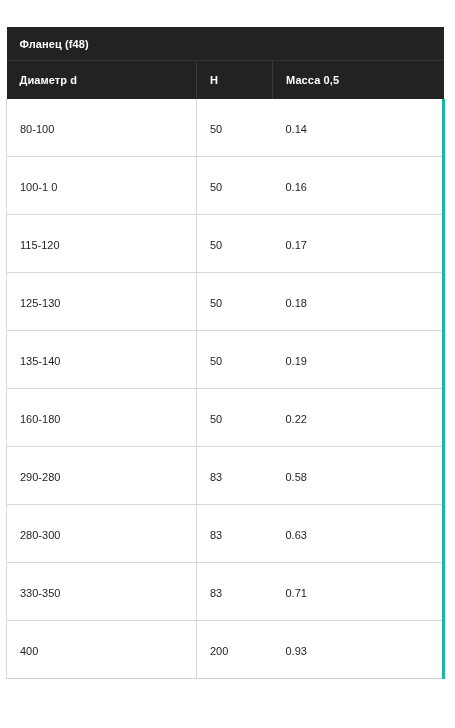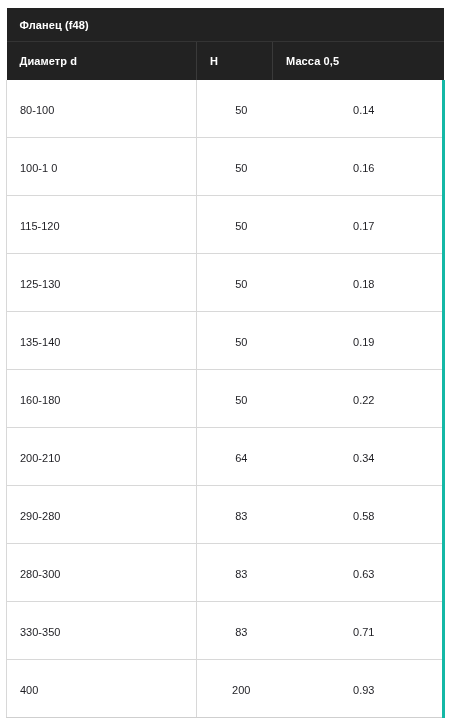--- a/index.html
+++ b/index.html
@@ -28,20 +28,21 @@
     left: 6px;
     top: 8px;
     width: 437px;
   }
 
   table.spec-table {
     width: 437px;
     border-collapse: collapse;
     table-layout: fixed;
     background: #ffffff;
+    margin-top: 19px;
   }
 
   
   col.c-diameter { width: 190px; }
   col.c-h        { width:  76px; }
   col.c-mass     { width: 171px; }
 
   
   tr.title-row th {
     background: #222222;
@@ -83,21 +84,20 @@
     padding: 4px 0 0 13px;
     vertical-align: middle;
     border-bottom: 1px solid #d8d8d8;
     border-left: 1px solid #d8d8d8;
     border-right: 1px solid #d8d8d8;
     line-height: 1.2;
   }
   tbody tr td + td {
     border-left: none;
     border-right: none;
-    text-align: center;
   }
   tbody tr td:last-child {
     border-right: 3px solid #14b8a6;
   }
   tbody tr:last-child td {
     border-bottom: 1px solid #cfcfcf;
   }
 </style>
 </head>
 <body>
@@ -145,25 +145,20 @@
             <td>135-140</td>
             <td>50</td>
             <td>0.19</td>
           </tr>
           <tr>
             <td>160-180</td>
             <td>50</td>
             <td>0.22</td>
           </tr>
           <tr>
-            <td>200-210</td>
-            <td>64</td>
-            <td>0.34</td>
-          </tr>
-          <tr>
             <td>290-280</td>
             <td>83</td>
             <td>0.58</td>
           </tr>
           <tr>
             <td>280-300</td>
             <td>83</td>
             <td>0.63</td>
           </tr>
           <tr>

